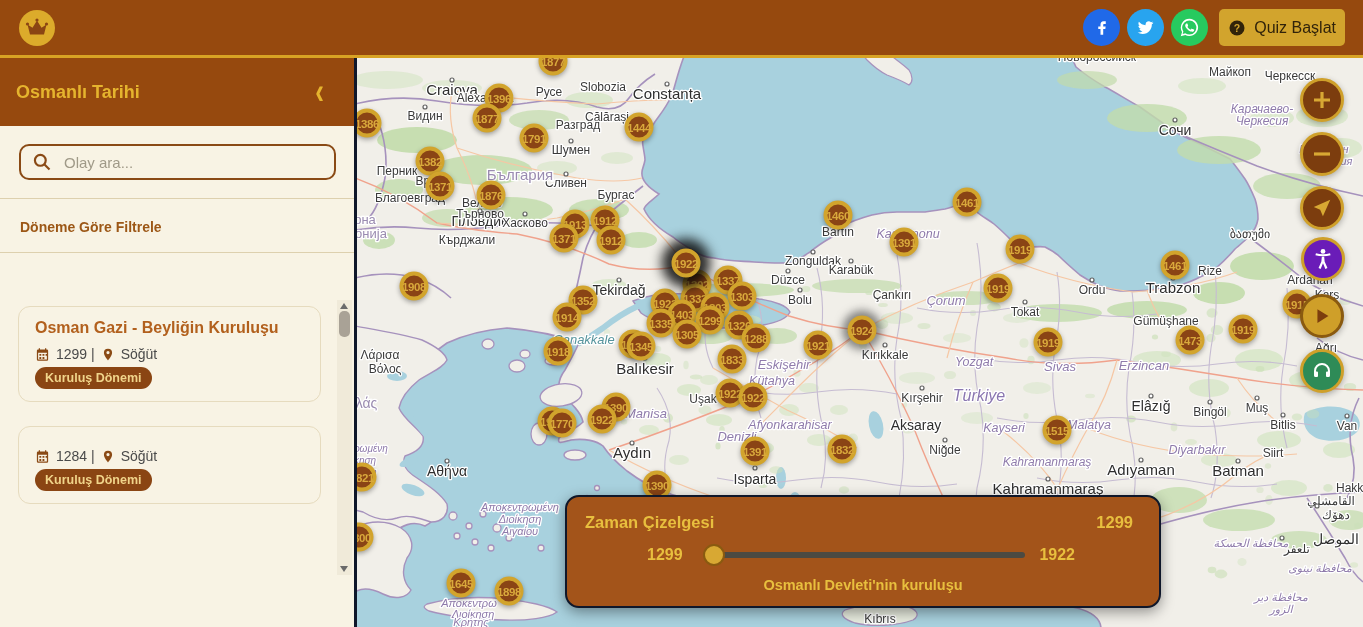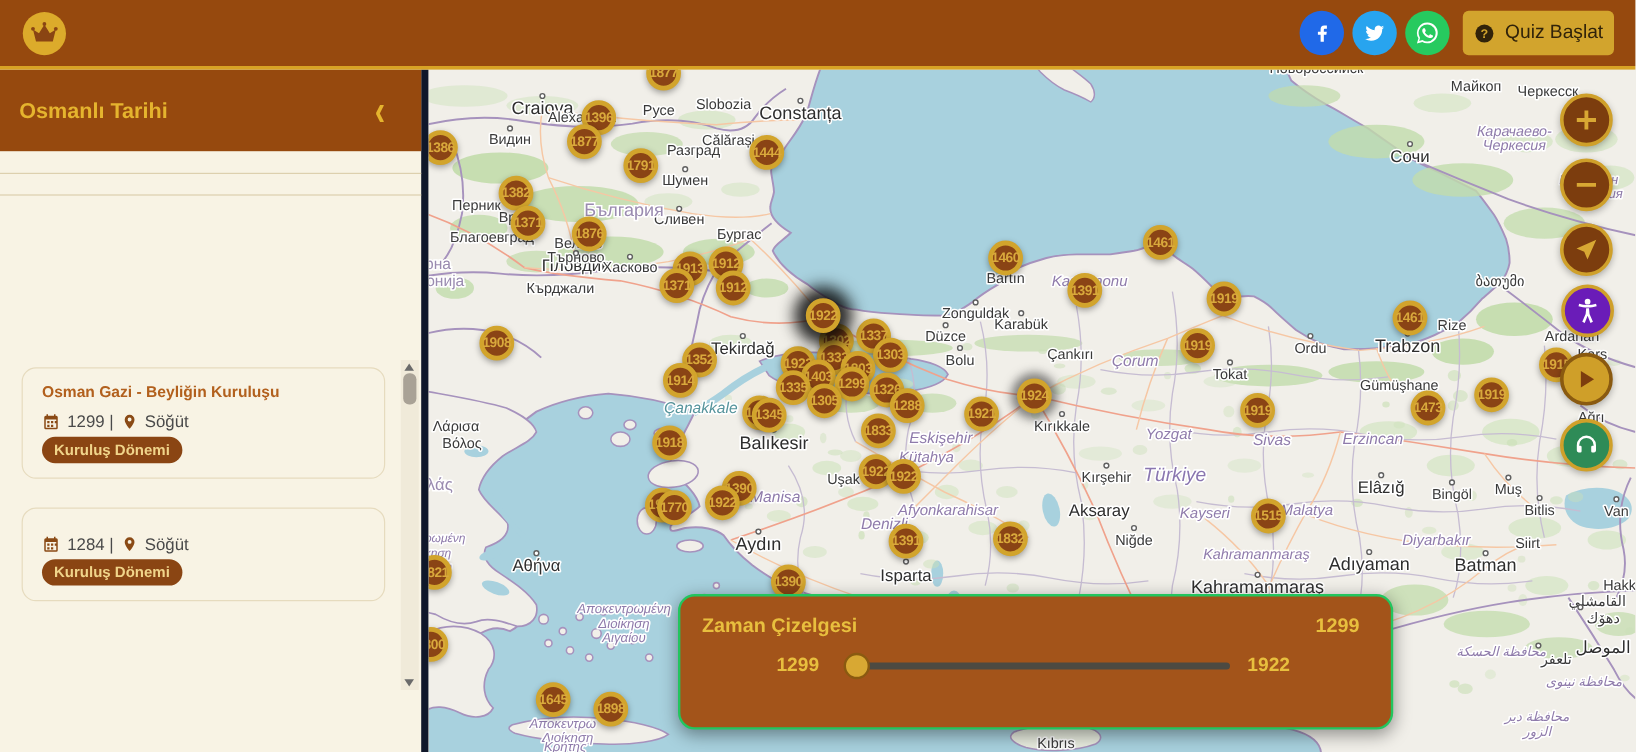--- a/index.html
+++ b/index.html
@@ -8,57 +8,57 @@
 
 #hdr{position:absolute;left:0;top:0;width:1363px;height:55px;background:#96490e;display:flex;align-items:center;z-index:50}
 #goldline{position:absolute;left:0;top:55px;width:1363px;height:3px;background:#d8a324;z-index:60}
 .logo{width:36px;height:36px;border-radius:50%;background:#dcab2b;margin-left:19px;display:flex;align-items:center;justify-content:center}
 .htitle{color:#e5b42e;font-size:19px;font-weight:bold;margin-left:12px;text-shadow:1px 1px 1px rgba(0,0,0,.35)}
 .hright{margin-left:auto;display:flex;align-items:center;gap:6px;margin-right:18px}
 .soc{width:37px;height:37px;border-radius:50%;display:flex;align-items:center;justify-content:center;margin-right:1px}
 .fb{background:#2069e8}.tw{background:#28a4ef}.wa{background:#27ca5f}
 .hbtn{height:37px;background:#d2a42d;border-radius:5px;display:flex;align-items:center;gap:8px;padding:0 9px;color:#31230a;font-size:16px;margin-left:4px}
 
-#sb{position:absolute;left:0;top:58px;width:357px;height:569px;background:#f8f3e4;z-index:40;border-right:6px solid #0f172a}
+#sb{position:absolute;left:0;top:58px;width:357px;height:569px;background:#f8f3e4;z-index:40;border-right:3px solid #0f172a}
 .sbhead{height:68px;background:#96490e;display:flex;align-items:center;justify-content:space-between;padding:0 30px 0 16px}
 .sbhead b{color:#e5b42e;font-size:18px;font-weight:bold}
 .sbhead span{color:#e5b42e;font-size:22px;font-weight:bold;transform:scaleY(1.4)}
 .search{position:relative;margin:18px 19px 0 19px}
 .search input{width:317px;height:36px;border:2px solid #8a4a15;border-radius:10px;background:#f8f3e4;padding:0 10px 0 43px;font-size:15px;color:#333;outline:none;font-family:"Liberation Sans",sans-serif}
 .search input::placeholder{color:#a09a88}
 .search svg{position:absolute;left:13px;top:8px}
 .div1{border-bottom:1px solid #ddd0ae;margin-top:18px}
 .flabel{color:#9c5716;font-weight:bold;font-size:14px;margin:20px 0 9px 20px}
 .select{position:relative;margin:0 20px;width:317px;height:37px;border:2px solid #8a4a15;border-radius:8px;display:flex;align-items:center;padding:0 13px;font-size:15px;color:#222;background:#f8f3e4}
 .select:after{content:"";position:absolute;right:13px;top:15px;border-left:5px solid transparent;border-right:5px solid transparent;border-top:6px solid #444}
 .div2{border-bottom:1px solid #ddd0ae;margin-top:17px}
 #list{position:absolute;left:0;top:242px;width:340px;height:275px;overflow:hidden}
 .card{margin:6px 19px 0 18px;border:1px solid #e6dbbe;border-radius:12px;padding:12px 8px 12px 16px}
-.ctitle{color:#b2601d;font-weight:bold;font-size:13px}
+.ctitle{color:#b2601d;font-weight:bold;font-size:16px}
 .cmeta{display:flex;align-items:center;gap:6px;margin-top:9px;color:#4a4a4a;font-size:14px}
 .cdesc{color:#3d3d3d;font-size:14px;margin-top:10px}
 .pill{display:inline-block;background:#8a4513;color:#f0d48a;font-size:12.5px;font-weight:bold;border-radius:12px;padding:4px 10px;margin-top:5px}
 #sbscroll{position:absolute;right:2px;top:242px;width:15px;height:275px;background:#f0ead9}
 #sbscroll .thumb{position:absolute;left:2px;top:11px;width:11px;height:26px;background:#a9a296;border-radius:5px}
 #sbscroll .up{position:absolute;left:3px;top:3px;width:0;height:0;border-left:4.5px solid transparent;border-right:4.5px solid transparent;border-bottom:6px solid #6a6a6a}
 #sbscroll .dn{position:absolute;left:3px;bottom:3px;width:0;height:0;border-left:4.5px solid transparent;border-right:4.5px solid transparent;border-top:6px solid #6a6a6a}
 #sbfoot{position:absolute;left:0;bottom:0;width:355px;height:52px;background:#eae1c5;border-top:1px solid #d8c9a8;display:flex;align-items:center;justify-content:center;color:#9c5716;font-weight:bold;font-size:15.5px}
 
 #map{position:absolute;left:357px;top:58px;width:1006px;height:569px;background:#f1efe9;overflow:hidden}
 .mk{position:absolute;width:29px;height:29px;border-radius:50%;background:#8a4415;border:4px solid #d2a42c;color:#d9a93c;font-size:11.5px;font-weight:bold;display:flex;align-items:center;justify-content:center;transform:translate(-50%,-50%);letter-spacing:-.4px;box-shadow:0 2px 5px rgba(0,0,0,.35);z-index:10;white-space:nowrap}
 .big{box-shadow:0 0 12px 10px rgba(8,8,8,.85);z-index:11}
 .med{box-shadow:0 0 8px 5px rgba(40,40,40,.55)}
 
 .ctl{position:absolute;width:44px;height:44px;border-radius:50%;transform:translate(-50%,-50%);display:flex;align-items:center;justify-content:center;z-index:20;box-shadow:0 2px 6px rgba(0,0,0,.3)}
 .cbrown{background:#7c3d0e;border:3px solid #cfa02a;color:#d8a833}
 .cpurple{background:#6a1cb8;border:3px solid #cfa02a}
 .cgold{background:#cf9f29;border:3px solid #8a5a10}
 .cgreen{background:#2e8b57;border:3px solid #cfa02a}
 
-#tl{position:absolute;left:208px;top:437px;width:596px;height:113px;background:#a3541a;border:2px solid #22c55e;border-radius:14px;z-index:30;box-shadow:0 4px 14px rgba(0,0,0,.4);color:#e8bf3e}
+#tl{position:absolute;left:208px;top:437px;width:596px;height:113px;background:#a3541a;border:2px solid #0f172a;border-radius:14px;z-index:30;box-shadow:0 4px 14px rgba(0,0,0,.4);color:#e8bf3e}
 #tl .row1{display:flex;justify-content:space-between;padding:16px 26px 0 18px;font-size:16.5px;font-weight:bold}
 #tl .row2{display:flex;align-items:center;margin-top:14px;padding:0 84px 0 80px;font-size:16px;font-weight:bold}
 #tl .track{position:relative;flex:1;height:6px;background:#4c4a42;border-radius:3px;margin:0 14px 0 38px}
 #tl .thumb{position:absolute;left:-18px;top:-8px;width:22px;height:22px;border-radius:50%;background:#d8a833;border:2px solid #8a5a10}
 #tl .cap{text-align:center;margin-top:13px;font-size:14.5px;font-weight:bold}
 </style>
 </head>
 <body>
 <div id="app">
 <div id="hdr">
@@ -91,21 +91,29 @@
             <text x="12" y="17" text-anchor="middle" font-size="14" font-weight="bold" fill="#d2a42d" font-family="Liberation Sans">?</text>
           </svg>Quiz Başlat</div>
   </div>
 </div>
 <div id="goldline"></div>
 <div id="sb">
   <div class="sbhead">
         <b>Osmanlı Tarihi</b>
         <span style="font-size:26px">‹</span>
       </div>
+  <div class="search">
+    <svg width="20" height="20" viewBox="0 0 24 24" fill="none" stroke="#8a4a15" stroke-width="2.6">
+          <circle cx="10" cy="10" r="6.5"></circle>
+          <line x1="15" y1="15" x2="21" y2="21"></line>
+        </svg>
+    <input placeholder="Olay ara..." style="">
+  </div>
   <div class="div1"></div>
+  <div class="flabel">Döneme Göre Filtrele</div>
   <div class="div2"></div>
   <div id="list">
     <div class="card">
       <div class="ctitle">Osman Gazi - Beyliğin Kuruluşu</div>
       <div class="cmeta">
             <svg width="15" height="15" viewBox="0 0 24 24" fill="#8a4a15">
               <path d="M19 4h-1V2h-2v2H8V2H6v2H5a2 2 0 0 0-2 2v14a2 2 0 0 0 2 2h14a2 2 0 0 0 2-2V6a2 2 0 0 0-2-2zm0 16H5V9h14zM7 11h3v3H7zm5 0h3v3h-3zm-5 5h3v3H7zm5 0h3v3h-3zm5-5h2v3h-2z"></path>
             </svg>
             <span>1299 |</span>
             <svg width="14" height="15" viewBox="0 0 24 24" fill="#8a4a15">
@@ -534,21 +542,21 @@
 <div class="mk" style="left:358px;top:249px">1803</div>
 <div class="mk" style="left:325px;top:256px">1403</div>
 <div class="mk" style="left:353px;top:262px">1299</div>
 <div class="mk" style="left:304px;top:265px">1335</div>
 <div class="mk" style="left:382px;top:267px">1326</div>
 <div class="mk" style="left:330px;top:276px">1305</div>
 <div class="mk" style="left:399px;top:280px">1288</div>
 <div class="mk" style="left:226px;top:242px">1352</div>
 <div class="mk" style="left:210px;top:259px">1914</div>
 <div class="mk" style="left:276px;top:286px">1342</div>
-<div class="mk" style="left:201px;top:311px">1918</div>
+<div class="mk" style="left:201px;top:293px">1918</div>
 <div class="mk" style="left:259px;top:349px">1390</div>
 <div class="mk" style="left:245px;top:361px">1922</div>
 <div class="mk" style="left:195px;top:363px">1919</div>
 <div class="mk" style="left:205px;top:365px">1770</div>
 <div class="mk" style="left:284px;top:288px">1345</div>
 <div class="mk" style="left:375px;top:301px">1833</div>
 <div class="mk" style="left:373px;top:335px">1922</div>
 <div class="mk" style="left:396px;top:339px">1922</div>
 <div class="mk" style="left:398px;top:393px">1391</div>
 <div class="mk" style="left:485px;top:391px">1832</div>
@@ -607,14 +615,15 @@
           <span>Zaman Çizelgesi</span>
           <span>1299</span>
         </div>
  <div class="row2">
           <span>1299</span>
           <div class="track">
             <div class="thumb"></div>
           </div>
           <span>1922</span>
         </div>
+ <div class="cap">Osmanlı Devleti'nin kuruluşu</div>
 </div>
     </div>
   </div>
 </body></html>

